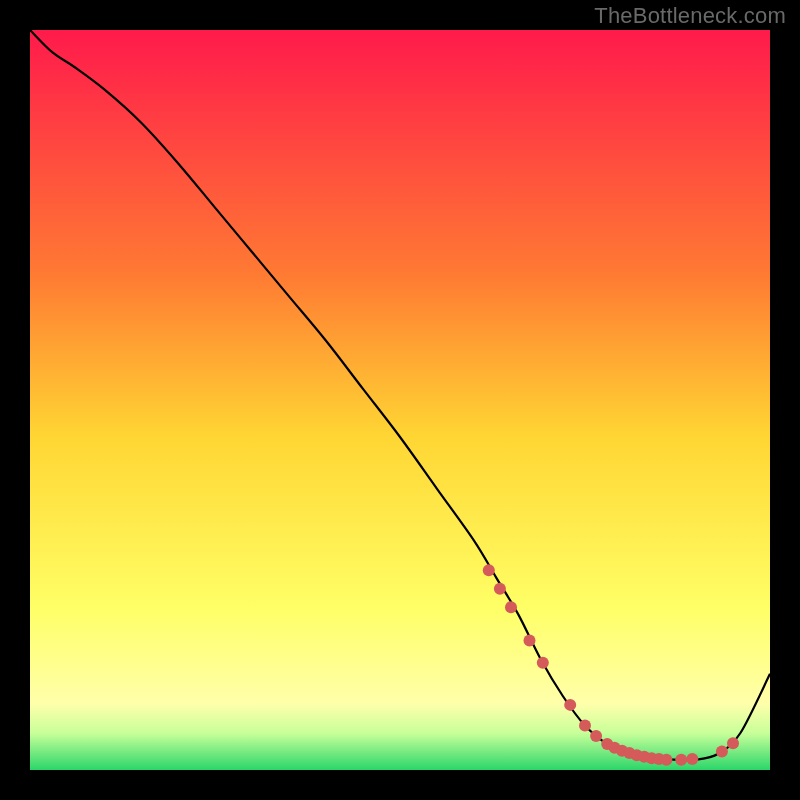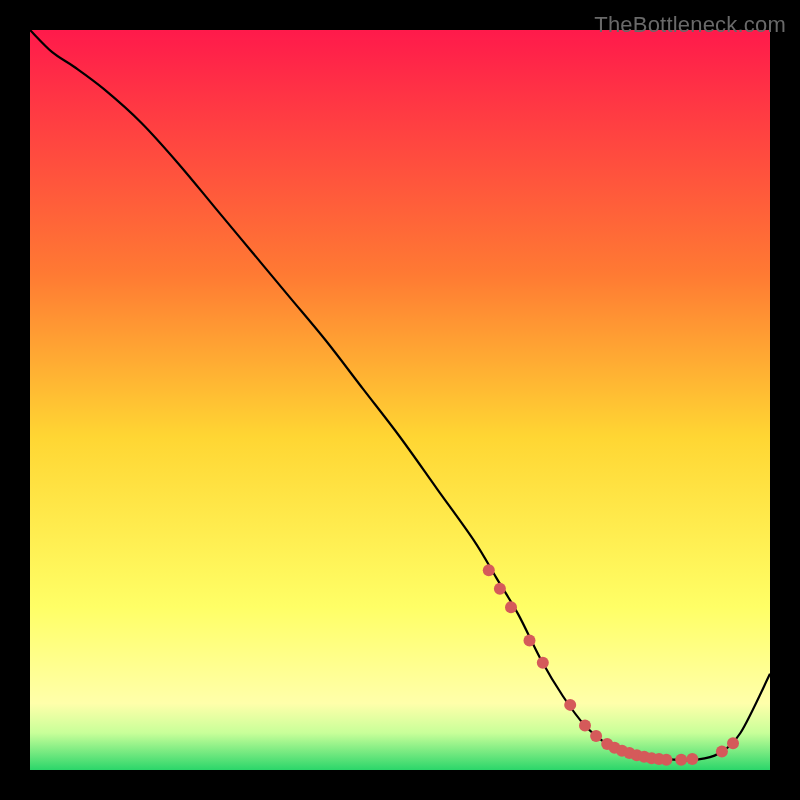--- a/index.html
+++ b/index.html
@@ -12,21 +12,21 @@
     font-family: Arial, Helvetica, sans-serif;
   }
   .frame {
     position: relative;
     width: 800px;
     height: 800px;
     background: #000;
   }
   .watermark {
     position: absolute;
-    top: 12px;
+    top: 3px;
     right: 14px;
     color: #696969;
     font-size: 22px;
     font-weight: 500;
     letter-spacing: 0.2px;
     z-index: 10;
   }
   .plot {
     position: absolute;
     left: 30px;

